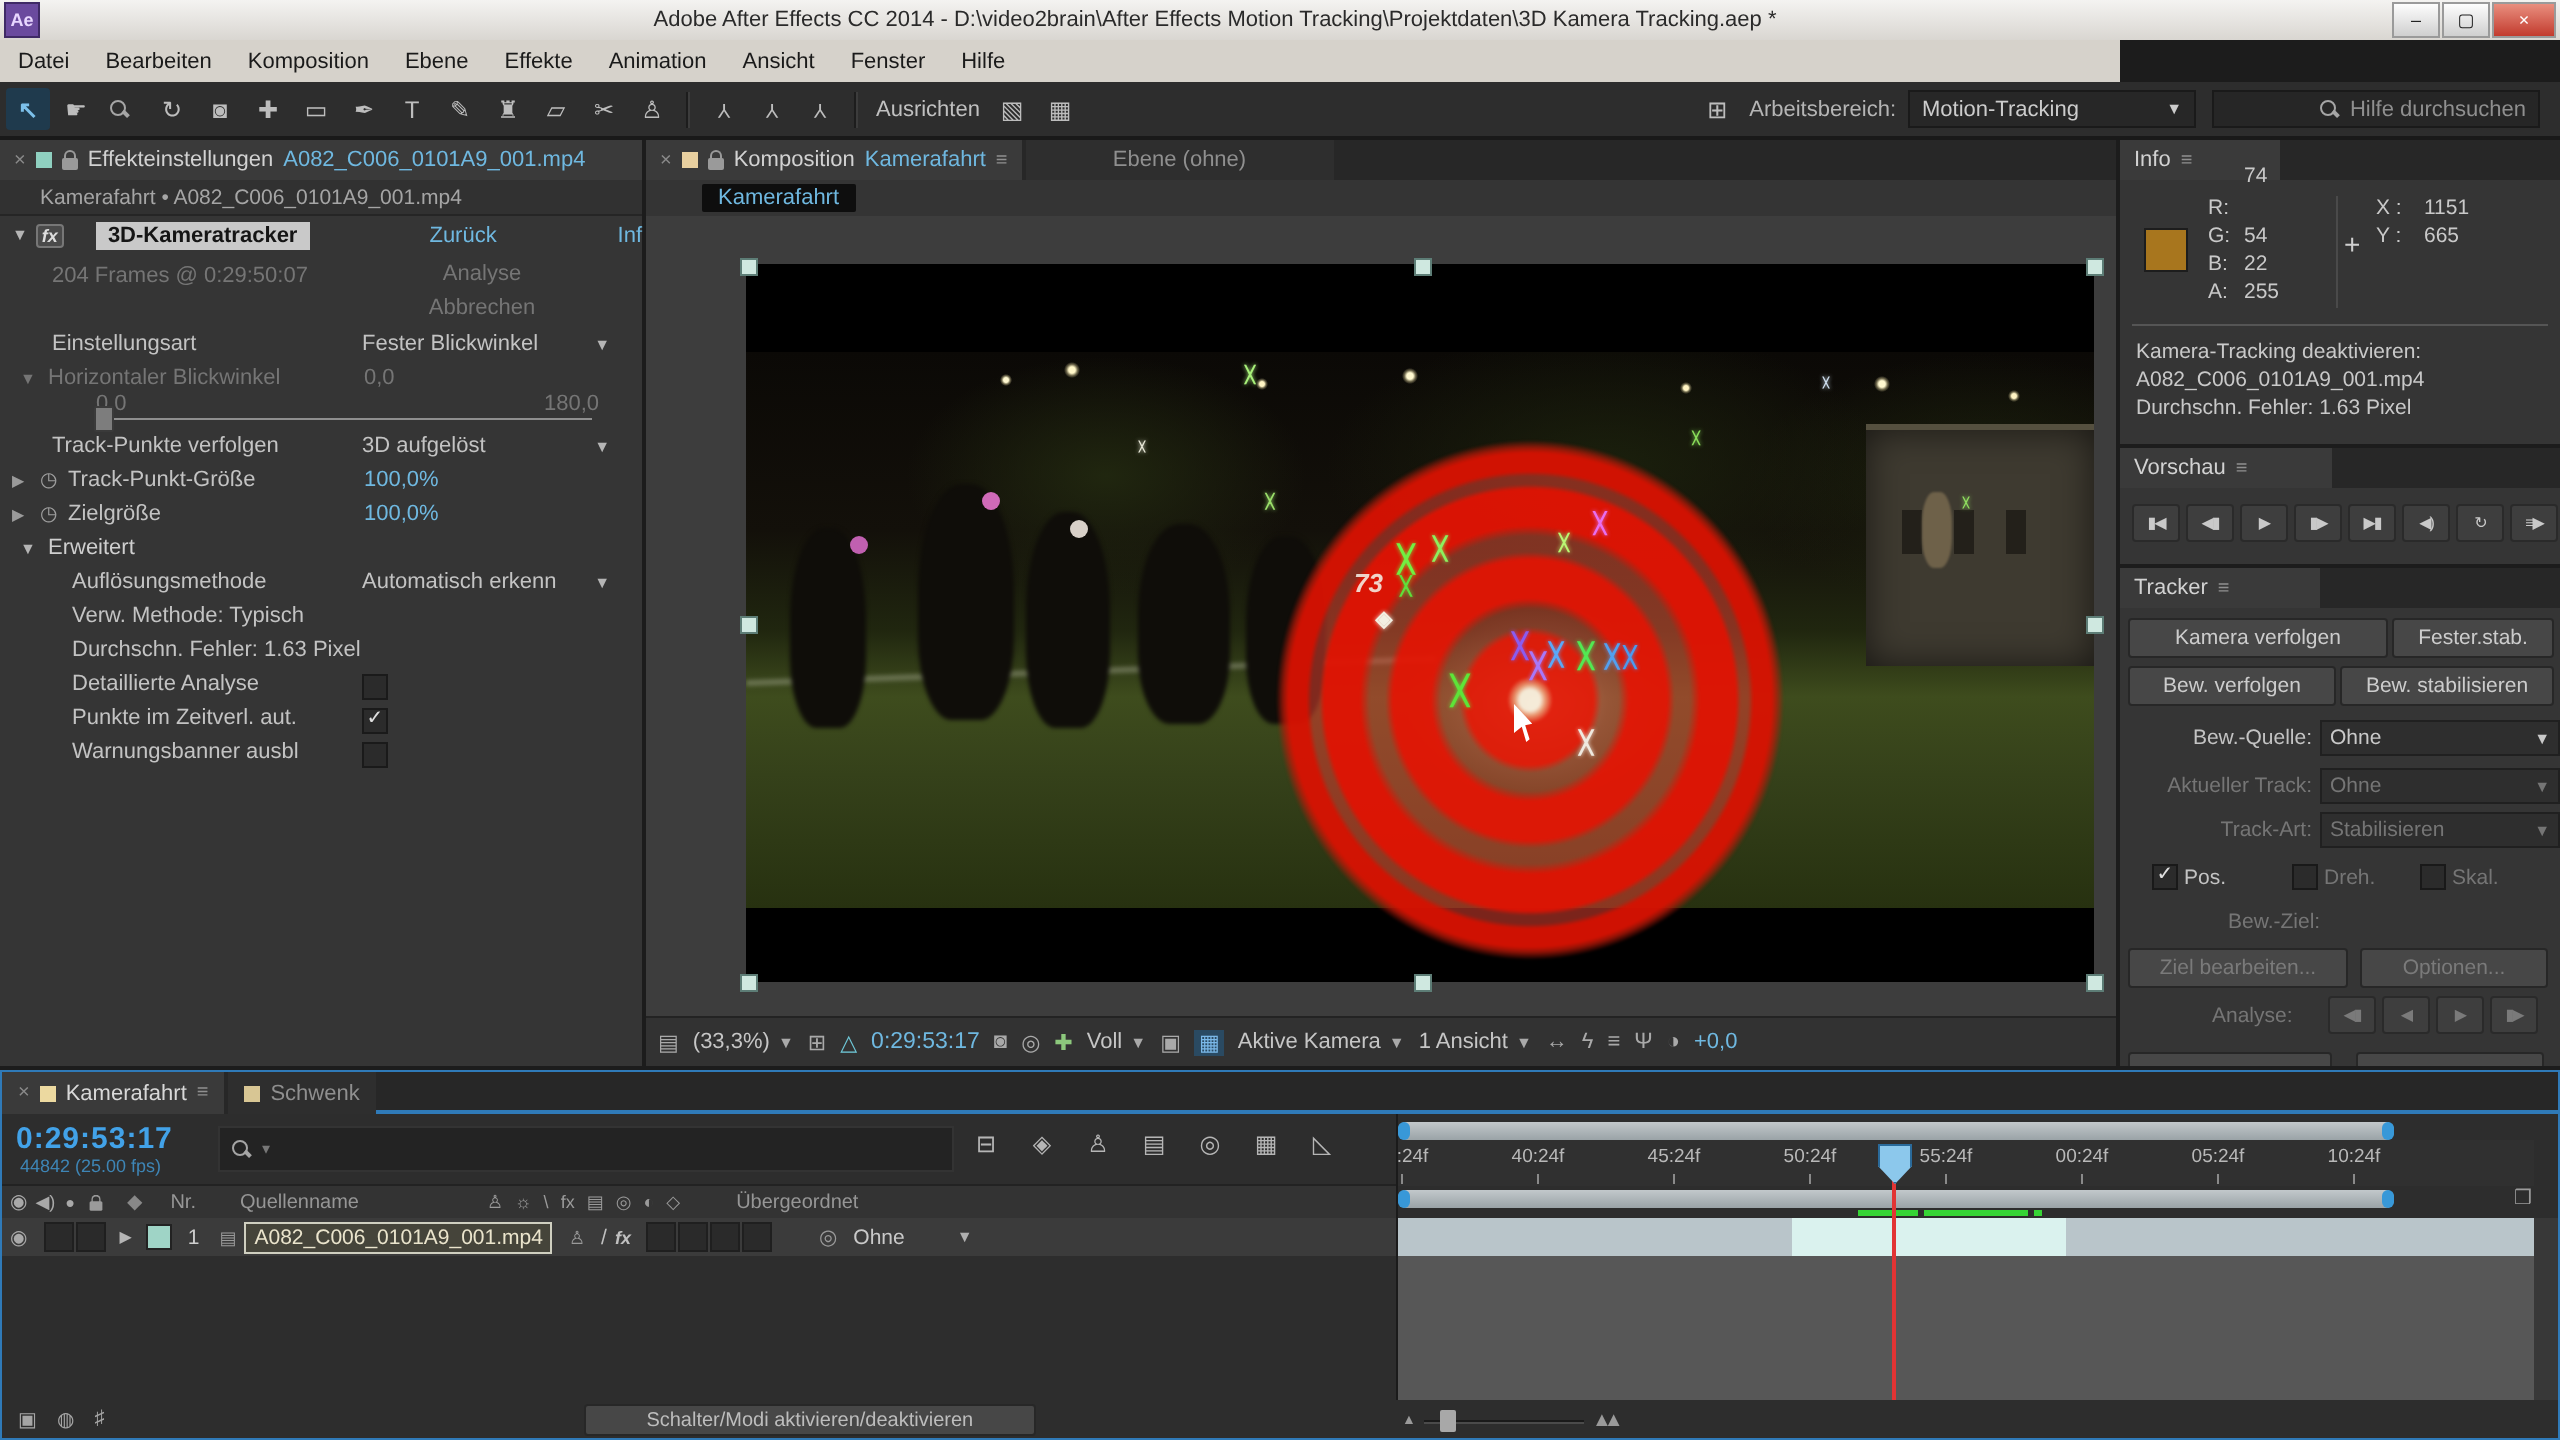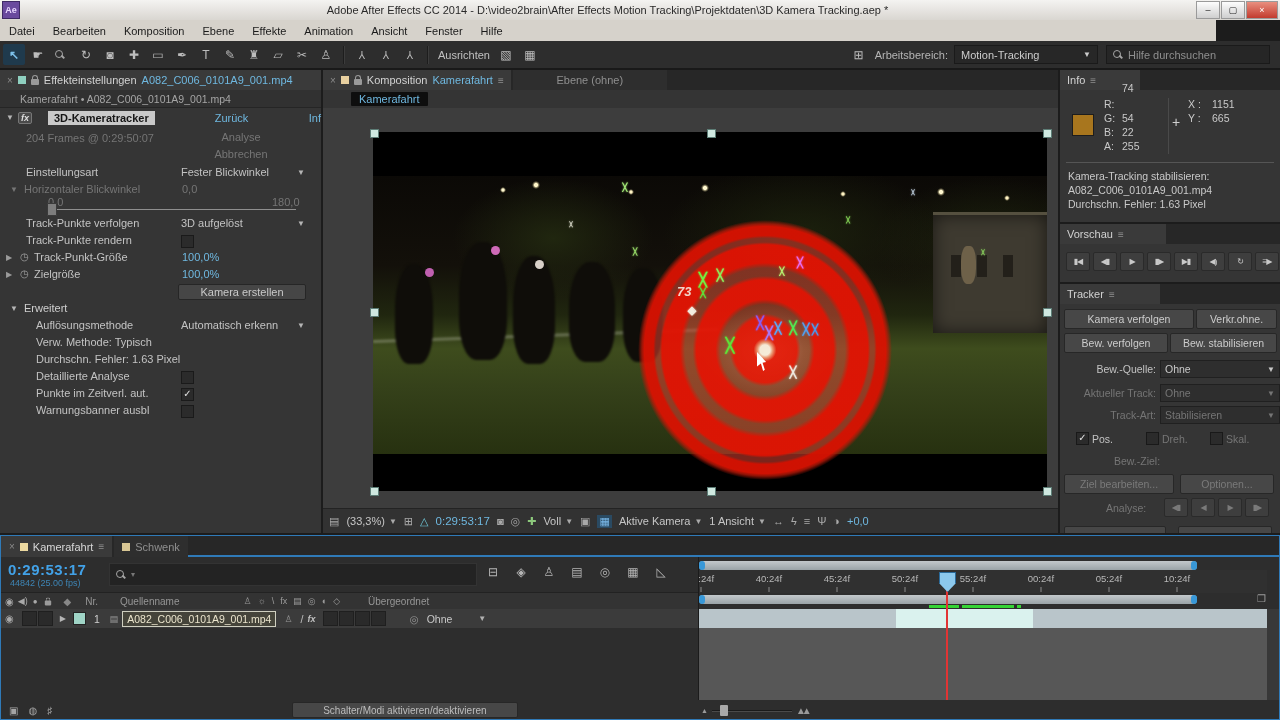--- a/index.html
+++ b/index.html
@@ -9,21 +9,21 @@
   
   .titlebar{position:absolute;left:0;top:0;width:1280px;height:20px;
     background:linear-gradient(#f4f3f1,#d9d6d1);color:#2a2a2a;display:flex;align-items:center;}
   .ae-badge{width:16px;height:16px;margin-left:2px;background:#6a4a9e;color:#e8d7ff;
     font-size:9px;font-weight:bold;display:flex;align-items:center;justify-content:center;border:1px solid #3f2a66;}
   .wtitle{flex:1;text-align:center;font-size:11px;white-space:nowrap;overflow:hidden;}
   .winbtns{display:flex;height:18px;margin-right:2px;}
   .winbtn{width:22px;height:16px;border:1px solid #9a9a9a;background:linear-gradient(#fdfdfd,#cfcfcf);
     display:flex;align-items:center;justify-content:center;font-size:9px;color:#222;margin-left:1px;}
   .winbtn.close{background:linear-gradient(#e98f7f,#c23b2e);color:#fff;width:30px;}
-  .menubar{position:absolute;left:0;top:20px;width:1216px;height:21px;background:#d6d2cb;
+  .menubar{position:absolute;left:0;top:20px;width:1060px;height:21px;background:#d6d2cb;
     border-bottom:1px solid #9a978f;display:flex;align-items:flex-end;color:#1a1a1a;}
   .mitem{padding:0 9px;height:100%;display:flex;align-items:center;cursor:default;}
   
   .toolbar{position:absolute;left:0;top:41px;width:1280px;height:27px;background:#2d2d2d;
     border-bottom:2px solid #191919;display:flex;align-items:center;}
   .tool{width:22px;height:21px;display:flex;align-items:center;justify-content:center;
     color:#bdbdbd;font-size:12px;margin:0 1px;border-radius:2px;}
   .tool.active{background:#1f3a4d;color:#7cc0ea;}
   .tsep{width:1px;height:18px;background:#1d1d1d;margin:0 5px;border-right:1px solid #3c3c3c;}
   .wslabel{color:#b5b5b5;margin:0 6px 0 4px;}
@@ -218,21 +218,21 @@
         <span class="tool">▧</span>
         <span class="tool">▦</span>
       </span>
     <span style="flex:1;"></span>
     <span class="tool">⊞</span>
     <span class="wslabel">Arbeitsbereich:</span>
     <span class="wsdrop">
       <span>Motion-Tracking</span>
       <span class="ar" style="font-size:8px;">▼</span>
     </span>
-    <span class="helpbox" style="margin-right:10px;">
+    <span class="helpbox" style="margin-right:10px;justify-content:flex-end;">
       <span class="mag"></span>
       <span>Hilfe durchsuchen</span>
     </span>
   </div>
 
   <div class="panel" id="fx-panel" style="left:0;top:70px;width:321px;height:463px;">
     <div class="tabbar">
       <div class="tab" style="width:100%;">
         <span class="tclose">×</span>
         <span class="tsq" style="background:#8fd0c0;"></span>
@@ -276,37 +276,30 @@
           <div class="shandle"></div>
         </div>
         <div class="fxrow">
           <span class="lb" style="left: 26px;">Track-Punkte verfolgen</span>
           <div class="dd">
             <span>3D aufgelöst</span>
             <span class="ar">▼</span>
           </div>
         </div>
         <div class="fxrow">
-          <span class="lb" style="left: 26px;">Track-Punkte rendern</span>
-          <span class="cbx"></span>
-        </div>
-        <div class="fxrow">
           <span class="tw" style="left: 6px; color: rgb(154, 154, 154);">▶</span>
           <span class="swatchico" style="left: 20px;">◷</span>
           <span class="lb" style="left: 34px;">Track-Punkt-Größe</span>
           <span class="lb cy" style="left: 182px;">100,0%</span>
         </div>
         <div class="fxrow">
           <span class="tw" style="left: 6px; color: rgb(154, 154, 154);">▶</span>
           <span class="swatchico" style="left: 20px;">◷</span>
           <span class="lb" style="left: 34px;">Zielgröße</span>
           <span class="lb cy" style="left: 182px;">100,0%</span>
-        </div>
-        <div class="fxrow">
-          <div class="fxbtn">Kamera erstellen</div>
         </div>
         <div class="fxrow">
           <span class="tw" style="left: 10px; color: rgb(181, 181, 181);">▼</span>
           <span class="lb" style="left: 24px; color: rgb(207, 207, 207);">Erweitert</span>
         </div>
         <div class="fxrow">
           <span class="lb" style="left: 36px;">Auflösungsmethode</span>
           <div class="dd">
             <span>Automatisch erkenn</span>
             <span class="ar">▼</span>
@@ -460,21 +453,21 @@
     <span class="irow" style="left:62px;top:56px;">22</span>
     <span class="irow dim" style="left:44px;top:70px;">A:</span>
     <span class="irow" style="left:62px;top:70px;">255</span>
     <div class="abs" style="left:108px;top:28px;width:1px;height:56px;background:#4a4a4a;"></div>
     <span class="irow" style="left:112px;top:44px;font-size:14px;color:#cfcfcf;">+</span>
     <span class="irow dim" style="left:128px;top:28px;">X :</span>
     <span class="irow" style="left:152px;top:28px;">1151</span>
     <span class="irow dim" style="left:128px;top:42px;">Y :</span>
     <span class="irow" style="left:152px;top:42px;">665</span>
     <div class="divi" style="top:92px;"></div>
-    <span class="irow" style="left:8px;top:100px;">Kamera-Tracking stabilisieren:</span>
+    <span class="irow" style="left:8px;top:100px;">Kamera-Tracking deaktivieren:</span>
     <span class="irow" style="left:8px;top:114px;">A082_C006_0101A9_001.mp4</span>
     <span class="irow" style="left:8px;top:128px;">Durchschn. Fehler: 1.63 Pixel</span>
   </div>
 
   <div class="panel" style="left:1060px;top:224px;width:220px;height:58px;">
     <div class="tabbar">
       <div class="tab" style="width:92px;">
         <span style="color:#d2d2d2;">Vorschau</span>
         <span class="menuglyph">≡</span>
       </div>
@@ -492,21 +485,21 @@
   </div>
 
   <div class="panel" style="left:1060px;top:284px;width:220px;height:249px;overflow:hidden;">
     <div class="tabbar">
       <div class="tab" style="width:86px;">
         <span style="color:#d2d2d2;">Tracker</span>
         <span class="menuglyph">≡</span>
       </div>
     </div>
     <div class="trkbtn" style="left:4px;top:25px;width:128px;">Kamera verfolgen</div>
-    <div class="trkbtn" style="left:136px;top:25px;width:79px;">Verkr.ohne.</div>
+    <div class="trkbtn" style="left:136px;top:25px;width:79px;">Fester.stab.</div>
     <div class="trkbtn" style="left:4px;top:49px;width:102px;">Bew. verfolgen</div>
     <div class="trkbtn" style="left:110px;top:49px;width:105px;">Bew. stabilisieren</div>
     <span class="trklabel" style="left:0;top:79px;width:96px;color:#c3c3c3;">Bew.-Quelle:</span>
     <div class="trkdd" style="left:100px;top:76px;width:110px;color:#c9c9c9;">
       <span>Ohne</span>
         <span style="font-size:8px;">▼</span>
     </div>
     <span class="trklabel dim" style="left:0;top:103px;width:96px;">Aktueller Track:</span>
     <div class="trkdd dim" style="left:100px;top:100px;width:110px;">
       <span>Ohne</span>

